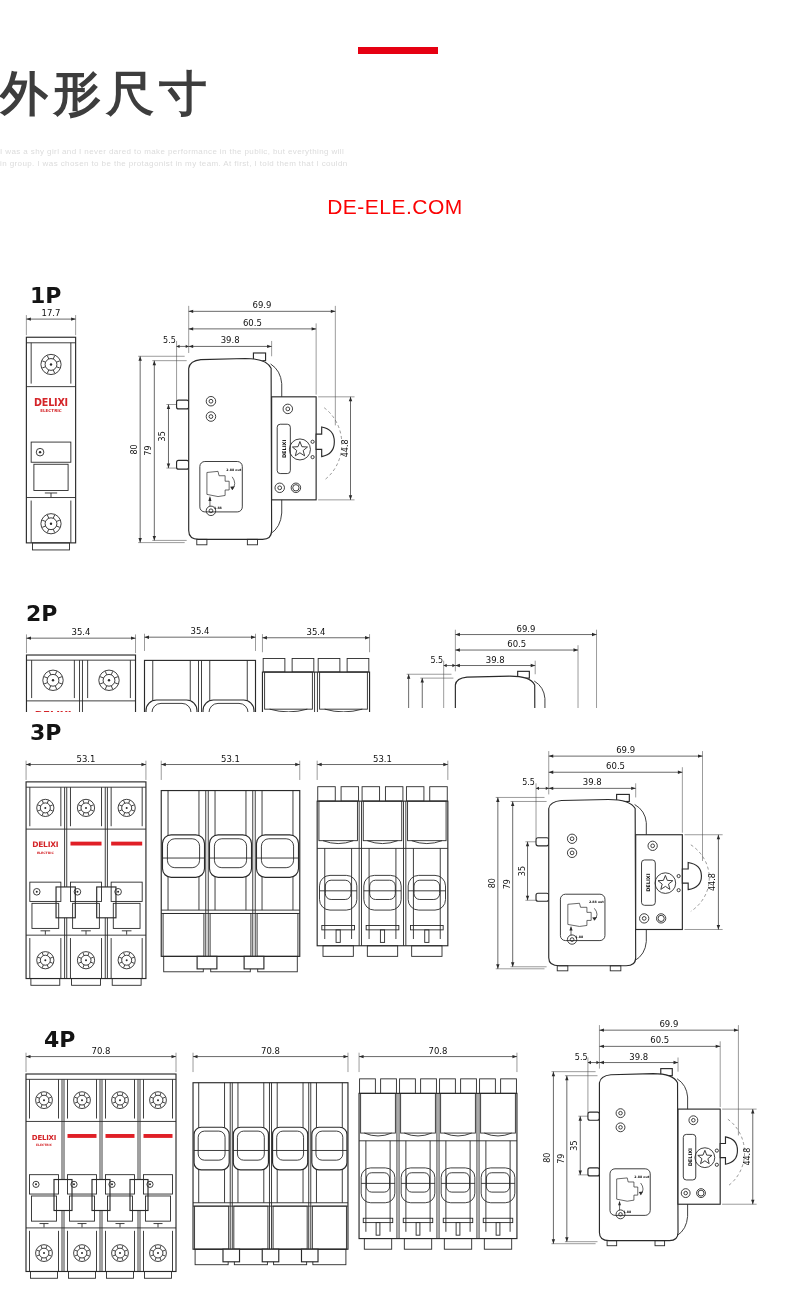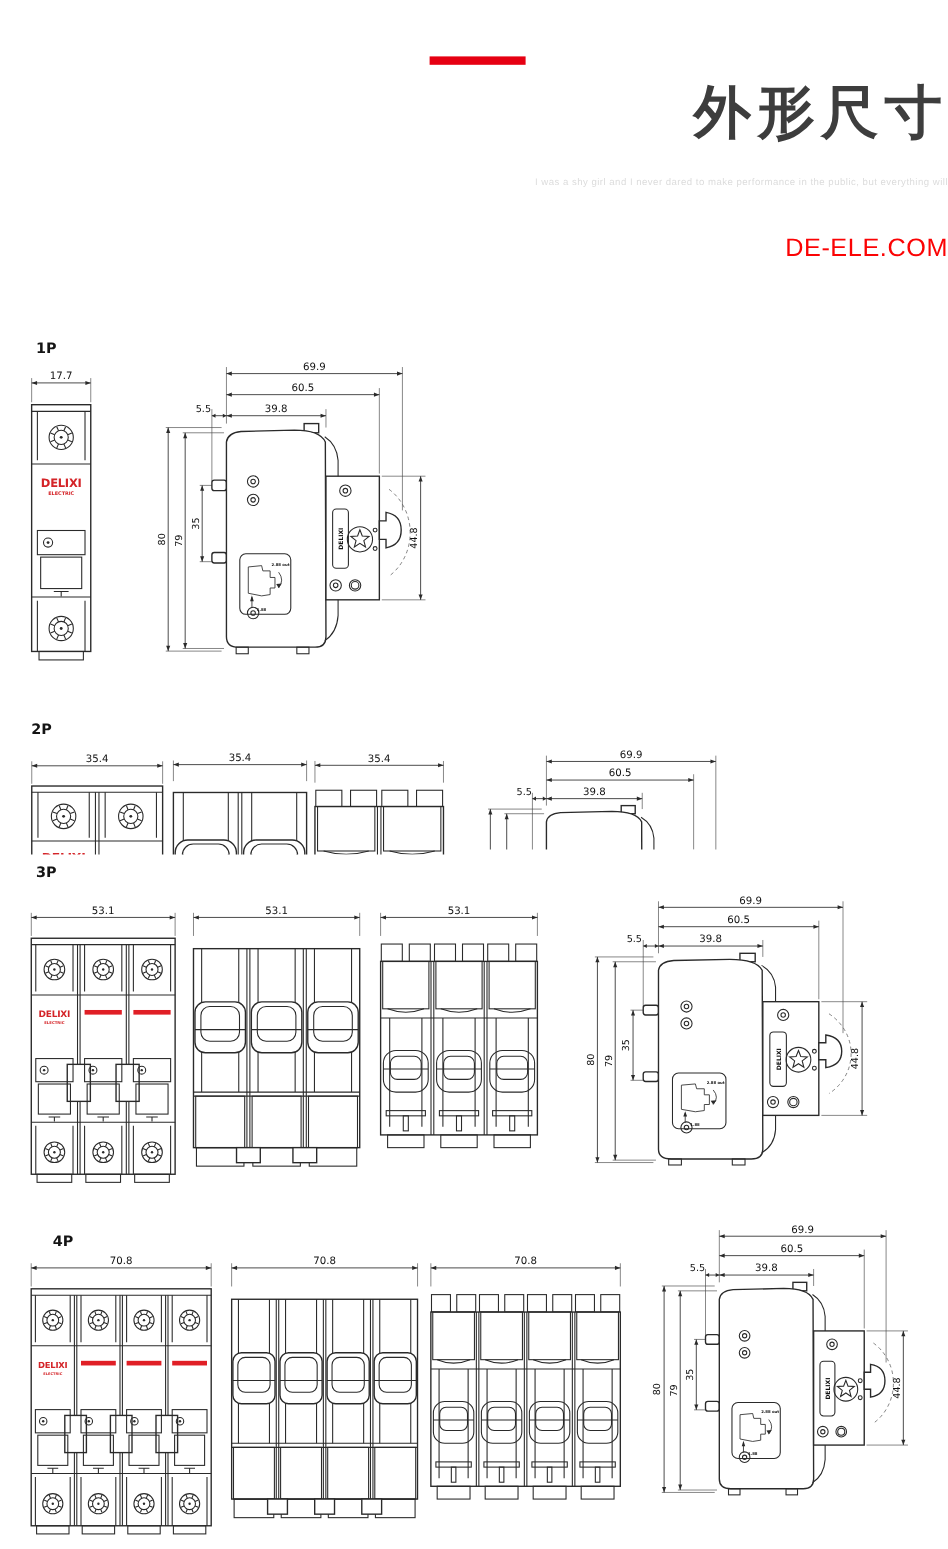--- a/index.html
+++ b/index.html
@@ -1,26 +1,26 @@
 <!DOCTYPE html>
 <html><head>
 <meta charset="utf-8">
 <style>
   html,body{margin:0;padding:0;background:#fff}
   .page{position:relative;width:790px;height:1291px;background:#fff;overflow:hidden;
         font-family:"Liberation Sans",sans-serif}
   .accent-bar{position:absolute;left:358px;top:47px;width:80px;height:7px;background:#e60012}
-  .title{position:absolute;left:0;top:62px;width:100%;margin:0;text-align:right;
+  .title{position:absolute;left:0;top:62px;width:100%;margin:0;text-align:left;
          font-size:48px;font-weight:bold;color:#3d3d3d;letter-spacing:5px;
          font-family:"DejaVu Sans",sans-serif}
-  .tagline{position:absolute;left:0;top:146px;width:100%;text-align:right;
+  .tagline{position:absolute;left:0;top:146px;width:100%;text-align:left;
            font-size:8px;line-height:11.5px;color:#dcdcdc;letter-spacing:.4px}
-  .website{position:absolute;left:0;top:195px;width:100%;text-align:right;
+  .website{position:absolute;left:0;top:195px;width:100%;text-align:center;
            font-size:21px;color:#fb0304;letter-spacing:.5px}
-  .sec-label{position:absolute;font-size:12px;font-weight:bold;color:#141414;
+  .sec-label{position:absolute;font-size:22px;font-weight:bold;color:#141414;
              font-family:"DejaVu Sans",sans-serif}
   #drawings{position:absolute;left:0;top:0;width:100%;height:100%}
   #drawings svg{position:absolute;overflow:hidden}
   .ln{fill:none;stroke:#2a2a2a;stroke-width:.9}
   .ln2{fill:#fff;stroke:#2a2a2a;stroke-width:1.15}
   .mini{fill:none;stroke:#2a2a2a;stroke-width:.7}
   .xl{stroke:#4a4a4a;stroke-width:.55;fill:none}
   .dl{stroke:#2a2a2a;stroke-width:.7;fill:none}
   .ar{fill:#2a2a2a;stroke:none}
   .dt{fill:#111;font-family:"DejaVu Sans",sans-serif}
@@ -29,20 +29,21 @@
   .logo{fill:#d42428;font-family:"DejaVu Sans",sans-serif;font-weight:bold}
 </style>
 </head>
 <body>
 
 <div class="page">
   <div class="accent-bar"></div>
   <h1 class="title">外形尺寸</h1>
   <div class="tagline">
     <div>I was a shy girl and I never dared to make performance in the public, but everything will</div>
+    <div>in group. I was chosen to be the protagonist in my team. At first, I told them that I couldn</div>
   </div>
   <div class="website">DE-ELE.COM</div>
 
   <div class="sec-label" style="left:30px;top:283px">1P</div>
   <div class="sec-label" style="left:26px;top:601px">2P</div>
   <div class="sec-label" style="left:30px;top:720px">3P</div>
   <div class="sec-label" style="left:44px;top:1027px">4P</div>
 
   <div id="drawings">
       <svg viewBox="0 0 52 252" width="52" height="252" style="left: 25px; top: 306px;">

